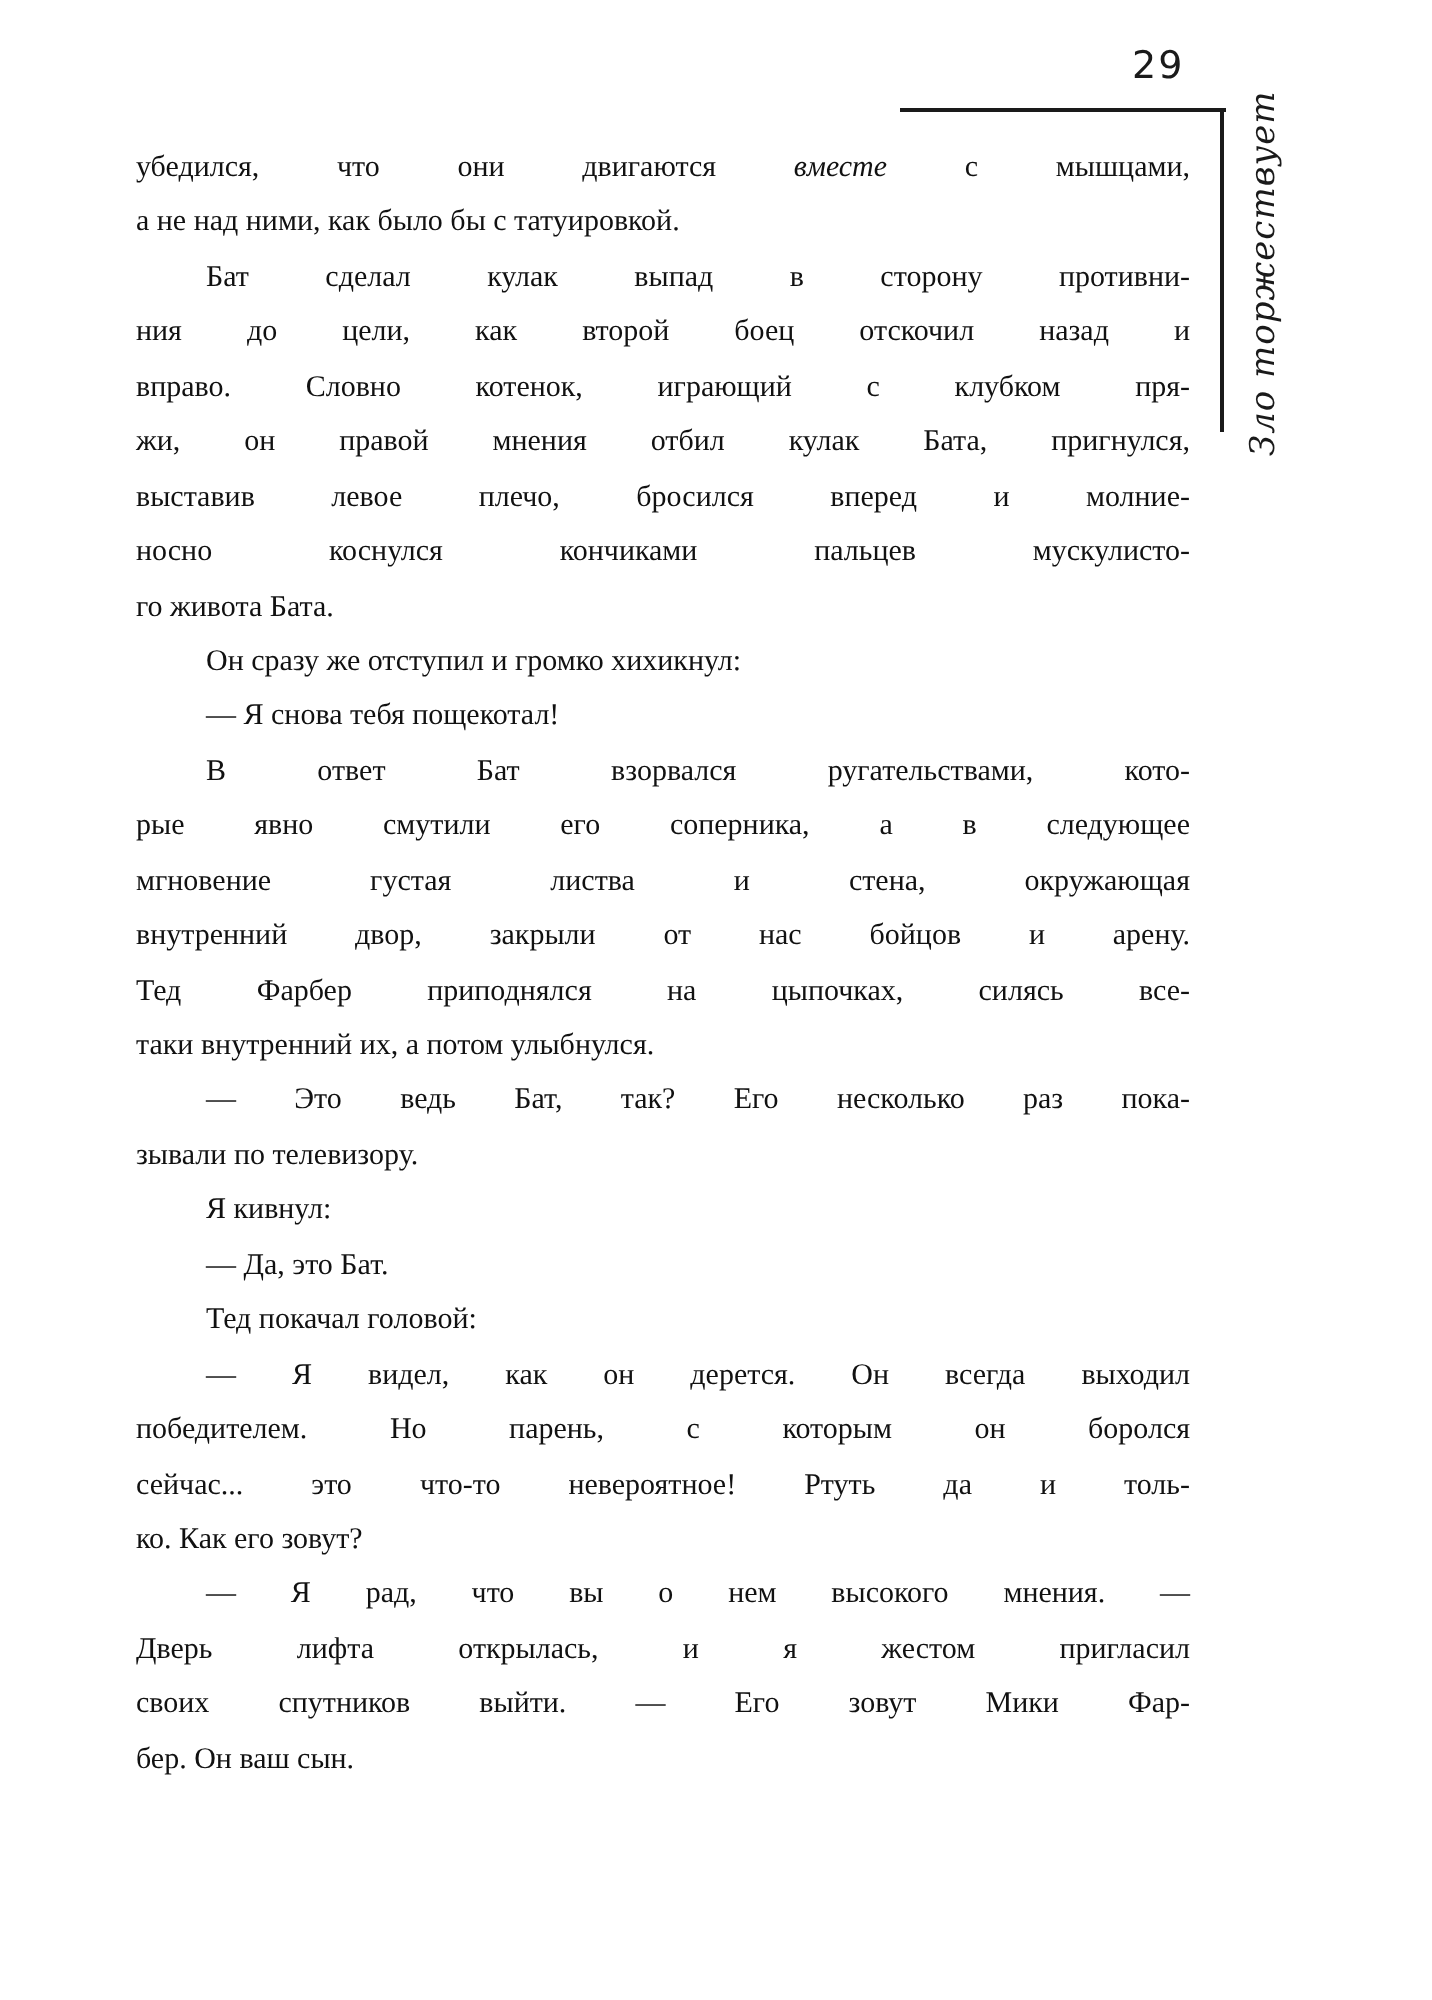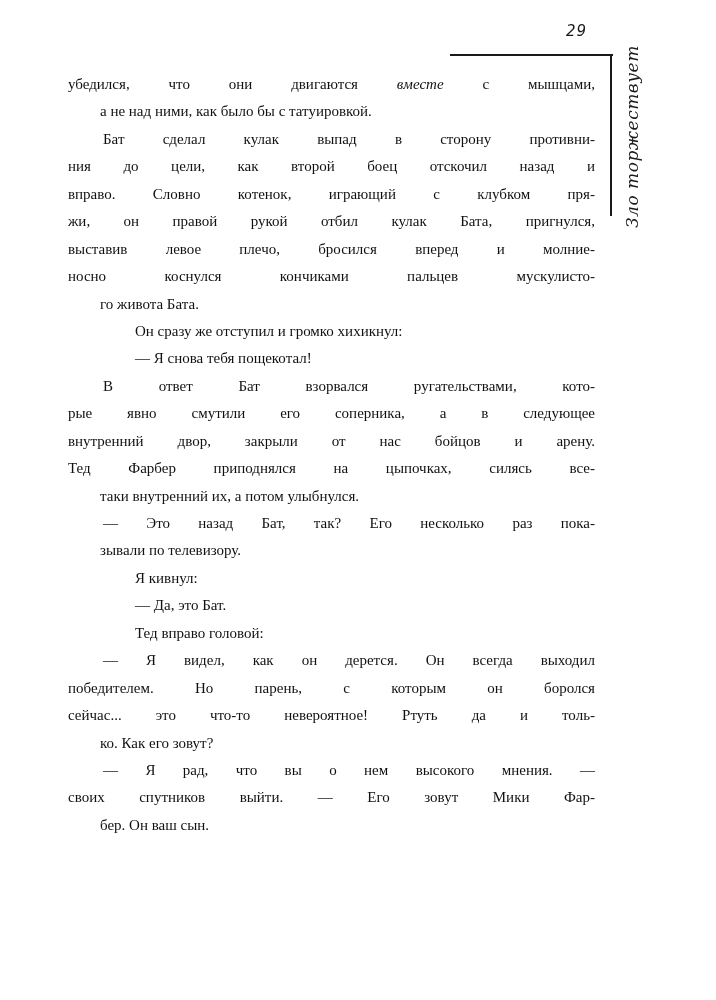--- a/index.html
+++ b/index.html
@@ -12,23 +12,22 @@
     height: 1000px;
     position: relative;
     overflow: hidden;
     color: #111111;
   }
   .page-number {
     position: absolute;
     left: 566px;
     top: 22px;
     font-family: "DejaVu Sans", sans-serif;
-    font-size: 15px;
+    font-size: 19px;
     color: #1a1a1a;
-    font-style: italic;
     letter-spacing: 1px;
   }
   .bracket-h {
     position: absolute;
     left: 450px;
     top: 54px;
     width: 163px;
     height: 2px;
     background: #1a1a1a;
   }
@@ -65,21 +64,20 @@
   .line {
     display: block;
     text-align: justify;
     text-align-last: justify;
     white-space: nowrap;
     height: 27.45px;
     overflow: visible;
   }
   .line.last {
     text-align-last: left;
-    margin-left: 32px;
   }
   .line.indent {
     padding-left: 35px;
   }
   .line .inner {
     display: block;
     text-align: justify;
     text-align-last: inherit;
     white-space: normal;
   }
@@ -105,21 +103,21 @@
   <div class="line indent">
       <span class="inner">Бат сделал кулак выпад в сторону противни-</span>
     </div>
   <div class="line">
       <span class="inner">ния до цели, как второй боец отскочил назад и</span>
     </div>
   <div class="line">
       <span class="inner">вправо. Словно котенок, играющий с клубком пря-</span>
     </div>
   <div class="line">
-      <span class="inner">жи, он правой рукой отбил кулак Бата, пригнулся,</span>
+      <span class="inner">жи, он правой мнения отбил кулак Бата, пригнулся,</span>
     </div>
   <div class="line">
       <span class="inner">выставив левое плечо, бросился вперед и молние-</span>
     </div>
   <div class="line">
       <span class="inner">носно коснулся кончиками пальцев мускулисто-</span>
     </div>
   <div class="line last">
       <span class="inner">го живота Бата.</span>
     </div>
@@ -129,57 +127,63 @@
   <div class="line indent last">
       <span class="inner">— Я снова тебя пощекотал!</span>
     </div>
   <div class="line indent">
       <span class="inner">В ответ Бат взорвался ругательствами, кото-</span>
     </div>
   <div class="line">
       <span class="inner">рые явно смутили его соперника, а в следующее</span>
     </div>
   <div class="line">
+      <span class="inner">мгновение густая листва и стена, окружающая</span>
+    </div>
+  <div class="line">
       <span class="inner">внутренний двор, закрыли от нас бойцов и арену.</span>
     </div>
   <div class="line">
       <span class="inner">Тед Фарбер приподнялся на цыпочках, силясь все-</span>
     </div>
   <div class="line last">
       <span class="inner">таки внутренний их, а потом улыбнулся.</span>
     </div>
   <div class="line indent">
-      <span class="inner">— Это назад Бат, так? Его несколько раз пока-</span>
+      <span class="inner">— Это ведь Бат, так? Его несколько раз пока-</span>
     </div>
   <div class="line last">
       <span class="inner">зывали по телевизору.</span>
     </div>
   <div class="line indent last">
       <span class="inner">Я кивнул:</span>
     </div>
   <div class="line indent last">
       <span class="inner">— Да, это Бат.</span>
     </div>
   <div class="line indent last">
-      <span class="inner">Тед вправо головой:</span>
+      <span class="inner">Тед покачал головой:</span>
     </div>
   <div class="line indent">
       <span class="inner">— Я видел, как он дерется. Он всегда выходил</span>
     </div>
   <div class="line">
       <span class="inner">победителем. Но парень, с которым он боролся</span>
     </div>
   <div class="line">
       <span class="inner">сейчас... это что-то невероятное! Ртуть да и толь-</span>
     </div>
   <div class="line last">
       <span class="inner">ко. Как его зовут?</span>
     </div>
   <div class="line indent">
       <span class="inner">— Я рад, что вы о нем высокого мнения. —</span>
     </div>
   <div class="line">
+      <span class="inner">Дверь лифта открылась, и я жестом пригласил</span>
+    </div>
+  <div class="line">
       <span class="inner">своих спутников выйти. — Его зовут Мики Фар-</span>
     </div>
   <div class="line last">
       <span class="inner">бер. Он ваш сын.</span>
     </div>
 </div>
 
 </body></html>

